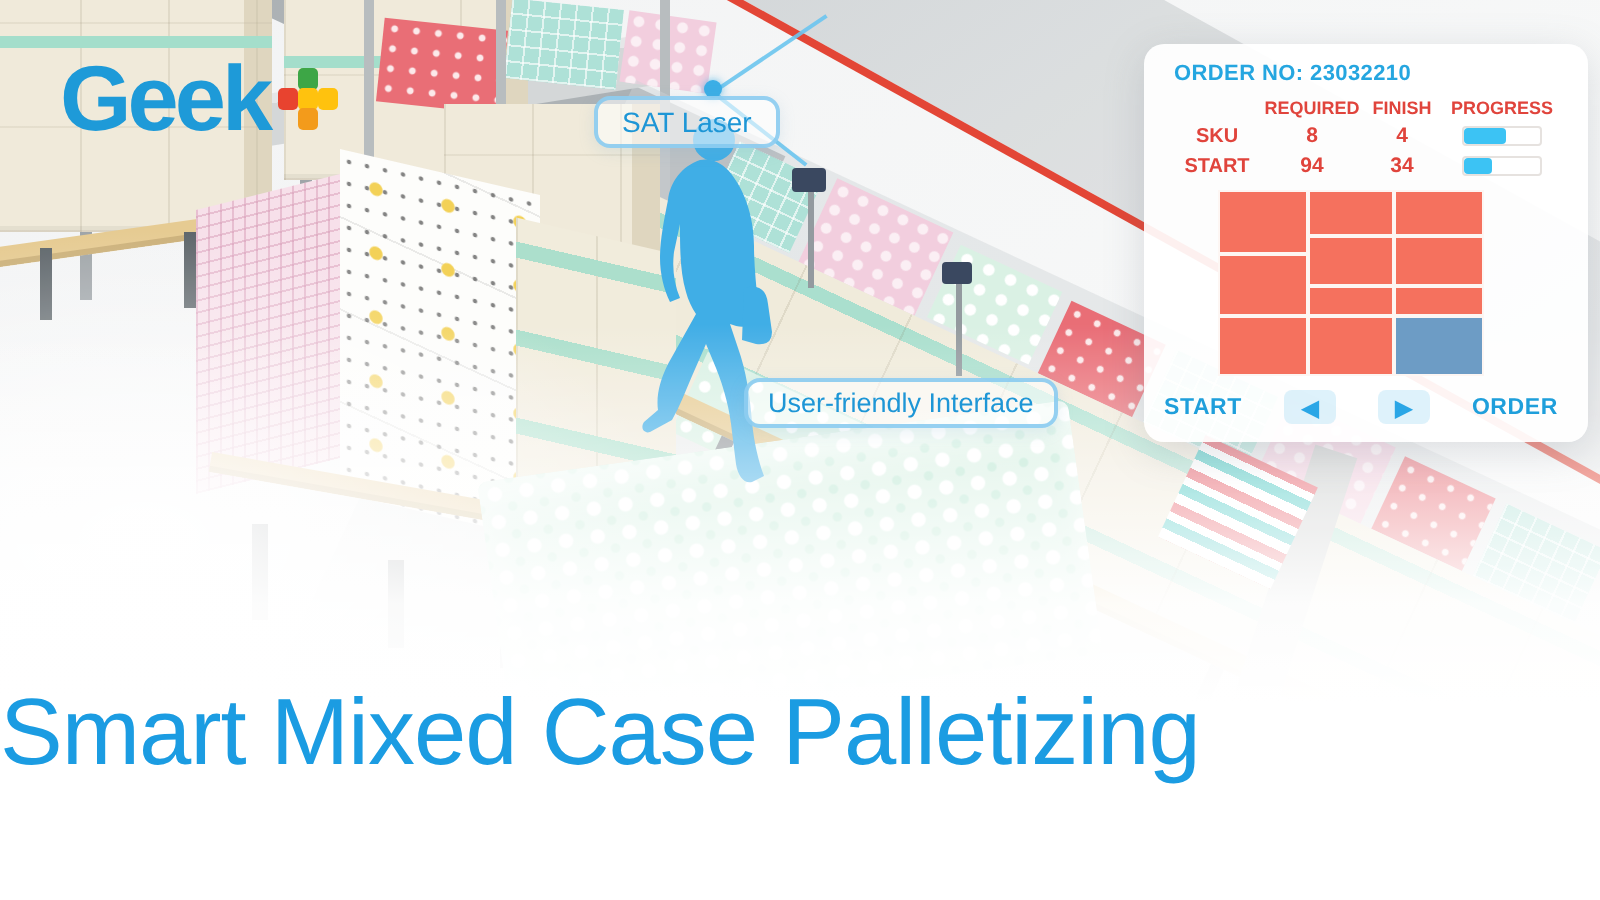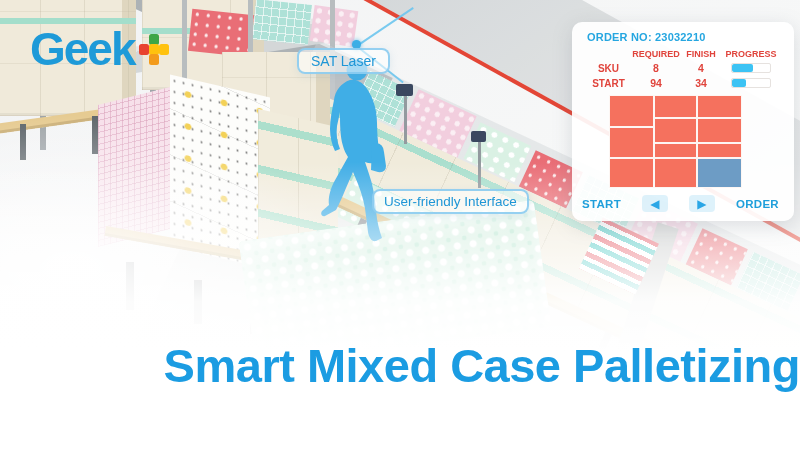--- a/index.html
+++ b/index.html
@@ -101,21 +101,21 @@
   .op-lab{font-size:10px;font-weight:bold;color:#e0443c;}
   .op-num{font-size:10.5px;font-weight:bold;color:#e0443c;}
   .op-progress{width:38px;height:8px;background:#ffffff;border:1px solid #e6e2df;border-radius:2px;position:relative;overflow:hidden;}
   .op-progress-fill{position:absolute;left:0;top:0;bottom:0;border-radius:2px;}
   .op-grid{position:absolute;left:37px;top:73px;width:133px;height:93px;}
   .pg-cell{position:absolute;border:1px solid #fdf6f3;box-sizing:border-box;}
   .op-controls{position:absolute;left:10px;right:15px;bottom:9px;display:flex;align-items:center;justify-content:space-between;}
   .op-btn{font-size:11.5px;font-weight:bold;color:#1f9fdb;letter-spacing:.3px;cursor:pointer;}
   .arrow-btn{width:26px;height:17px;border-radius:4px;background:rgba(182,226,247,.45);display:flex;align-items:center;justify-content:center;color:#2aa6e6;font-size:12px;cursor:pointer;}
 
-  .title{left:0;right:0;top:338px;text-align:right;font-size:47px;font-weight:bold;color:#1b9ce2;letter-spacing:-.5px;}
+  .title{left:0;right:0;top:338px;text-align:left;font-size:47px;font-weight:normal;color:#1b9ce2;letter-spacing:-.5px;}
 </style>
 </head>
 <body>
 
 <div class="stage">
 
   <div class="scene">
 
     <div class="abs aisle"></div>
     <div class="abs overhead-beam"></div>

